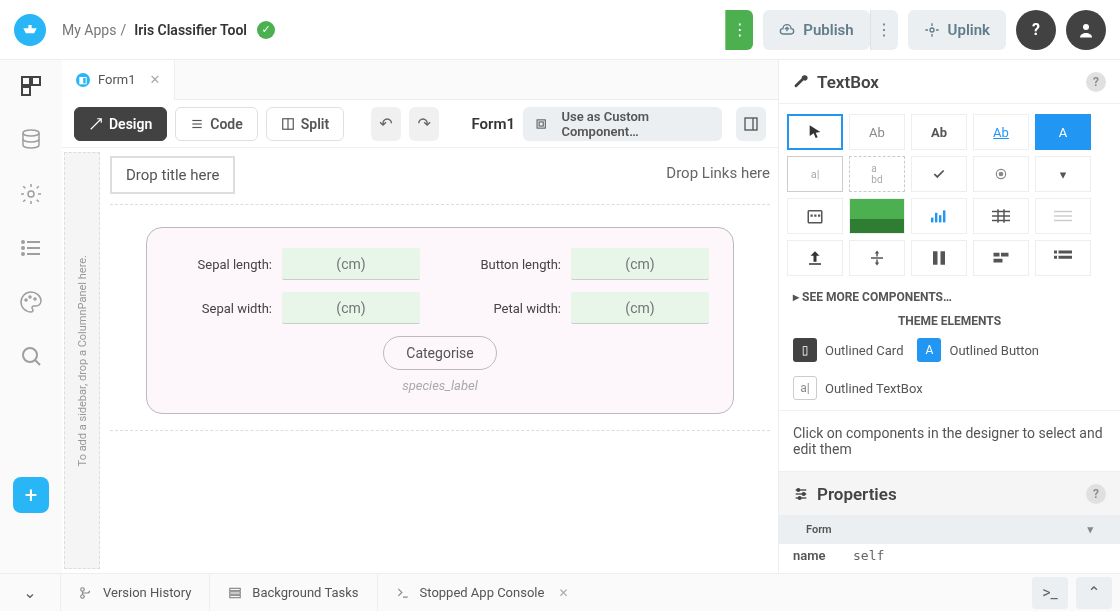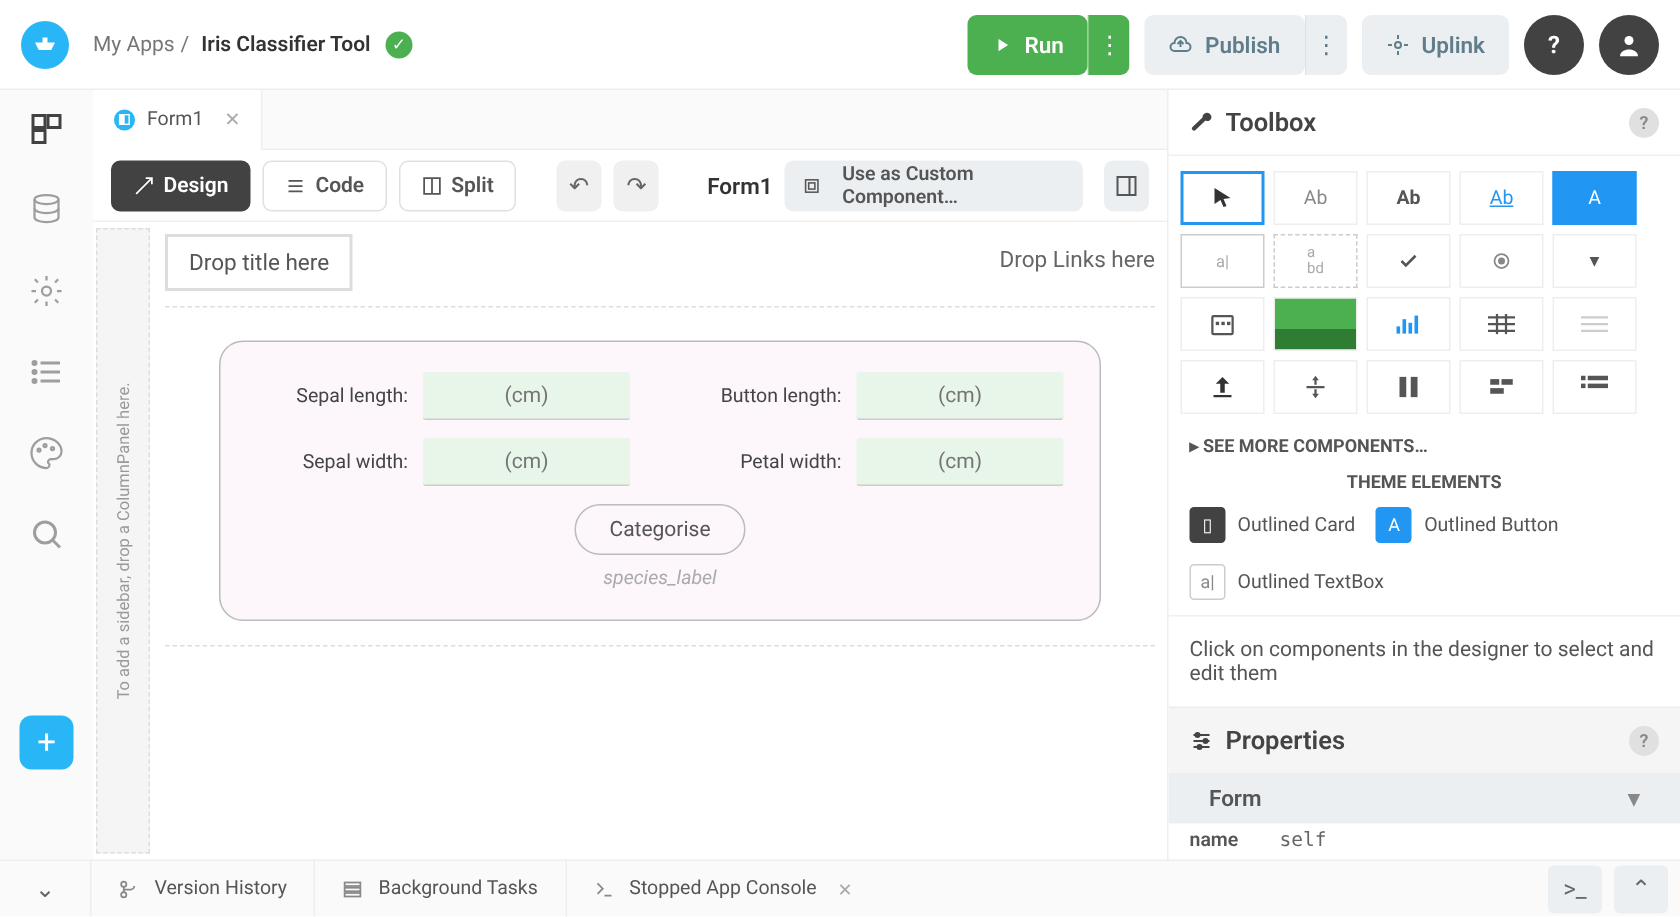--- a/index.html
+++ b/index.html
@@ -60,21 +60,21 @@
 .see-more{padding:4px 14px;font-size:12px;font-weight:700;color:#555;cursor:pointer}
 .theme-title{text-align:center;font-size:12px;font-weight:700;color:#555;margin:6px 0}
 .theme-row{display:flex;flex-wrap:wrap;gap:14px;padding:4px 14px;margin-bottom:6px}
 .theme-item{display:flex;align-items:center;gap:8px;cursor:pointer}
 .theme-item .ic{width:24px;height:24px;display:flex;align-items:center;justify-content:center;background:#424242;color:#fff;font-size:12px;border-radius:3px}
 .theme-item .ic.blue{background:#2196f3}
 .theme-item span{font-size:13px;color:#555}
 .hint-text{padding:14px;font-size:14px;color:#555;border-top:1px solid #f0f0f0}
 .properties-header{height:44px;display:flex;align-items:center;padding:0 14px;font-size:17px;font-weight:600;color:#444;background:#f5f5f5;border-top:1px solid #eee}
 .properties-header .help{margin-left:auto;width:20px;height:20px;border-radius:50%;background:#e0e0e0;color:#888;display:flex;align-items:center;justify-content:center;font-size:12px;cursor:pointer}
-.prop-section{background:#eceff1;padding:8px 27px;font-size:15px;font-weight:600;color:#555;display:flex;align-items:center}
+.prop-section{background:#eceff1;padding:8px 27px;font-size:11px;font-weight:600;color:#555;display:flex;align-items:center}
 .prop-section .chev{margin-left:auto;color:#888}
 .prop-row{display:flex;align-items:center;padding:4px 14px;font-size:13px}
 .prop-row label{width:60px;color:#555;font-weight:600}
 .prop-row input{flex:1;border:none;background:transparent;font-family:monospace;font-size:13px;color:#666}
 .bottombar{height:38px;background:#fafafa;border-top:1px solid #eee;display:flex;align-items:center;position:absolute;bottom:0;left:0;right:0}
 .bottom-chev{width:60px;display:flex;align-items:center;justify-content:center;color:#666;cursor:pointer}
 .bottom-tab{height:38px;padding:0 18px;display:flex;align-items:center;gap:10px;font-size:13px;color:#555;cursor:pointer;border-left:1px solid #eee}
 .bottom-tab .close{color:#aaa;font-size:12px;margin-left:4px}
 .bottom-right{margin-left:auto;display:flex}
 .bottom-icon{width:36px;height:32px;background:#eceff1;margin-right:8px;border-radius:4px;display:flex;align-items:center;justify-content:center;color:#666;cursor:pointer}
@@ -88,26 +88,20 @@
         <path d="M4 10h16l-3 6H7z M10 6h4v4h-4z"></path>
       </svg>
   </div>
   <div class="breadcrumb">
     <span>My Apps</span>
     <span style="margin:0 4px">/</span>
     <strong>Iris Classifier Tool</strong>
   </div>
   <div class="status-check">✓</div>
   <div class="topbar-right">
-    <button class="btn btn-run">
-      <svg width="14" height="14" viewBox="0 0 24 24" fill="#fff">
-          <path d="M8 5v14l11-7z"></path>
-        </svg>
-      <span>Run</span>
-    </button>
     <div class="btn-run-menu">⋮</div>
     <button class="btn btn-publish">
       <svg width="16" height="16" viewBox="0 0 24 24" fill="none" stroke="#607d8b" stroke-width="2">
           <path d="M18 10a6 6 0 00-12 0 4 4 0 000 8h12a4 4 0 000-8z"></path>
           <path d="M12 8v6m-3-3l3-3 3 3"></path>
         </svg>
       <span>Publish</span>
     </button>
     <div class="btn-publish-menu">⋮</div>
     <button class="btn btn-uplink">
@@ -248,21 +242,21 @@
         <div class="dashed-line"></div>
       </div>
     </div>
   </div>
 
   <div class="right-panel">
     <div class="panel-header">
       <svg width="16" height="16" viewBox="0 0 24 24" fill="#444" style="margin-right:8px">
           <path d="M22 6a4 4 0 01-6 3.5L6 19a2 2 0 11-3-3L13 6.5A4 4 0 1122 6z"></path>
         </svg>
-      <span>Toolbox</span>
+      <span>TextBox</span>
       <div class="help">?</div>
     </div>
     <div class="component-grid">
       <div class="comp-cell selected">
           <svg width="16" height="16" viewBox="0 0 24 24" fill="#333">
             <path d="M4 2l16 10-7 1 3 7-3 1-3-7-6 4z"></path>
           </svg>
         </div>
       <div class="comp-cell" style="color:#888">Ab</div>
       <div class="comp-cell">

